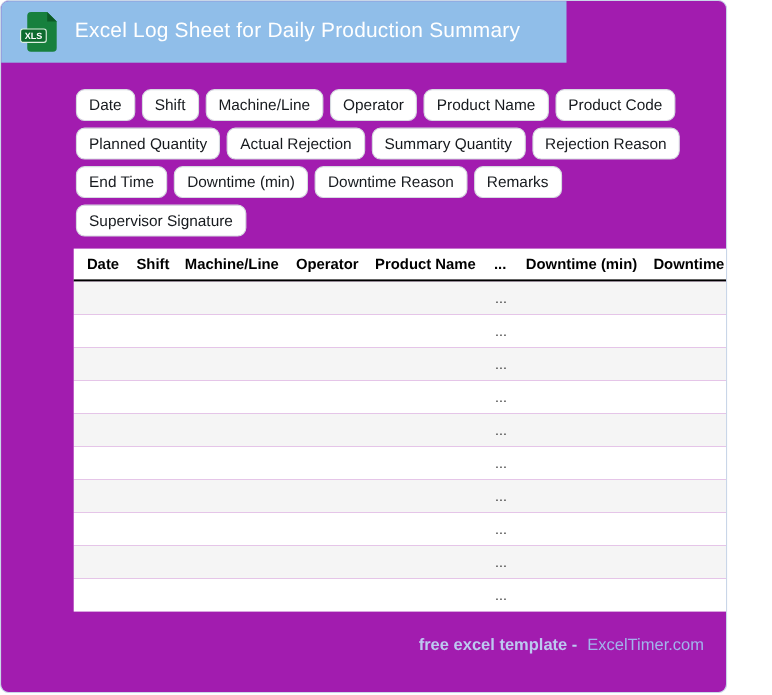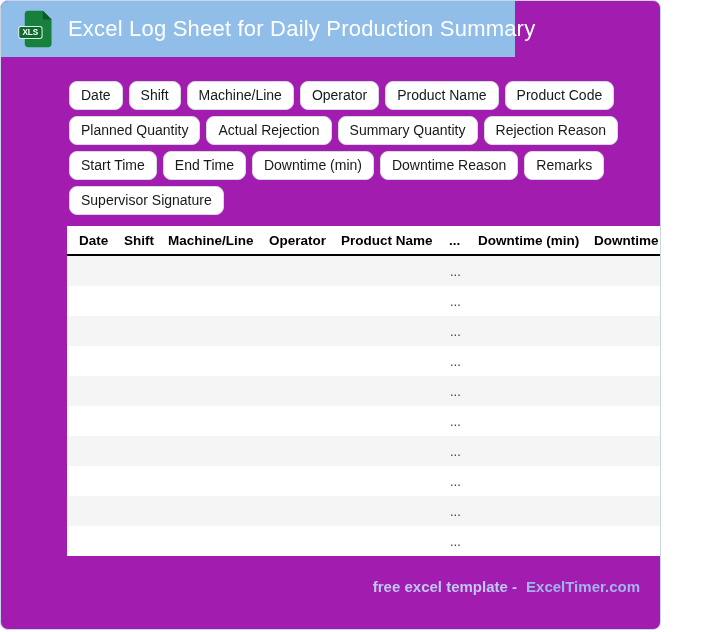--- a/index.html
+++ b/index.html
@@ -21,21 +21,21 @@
     position: absolute;
     top: 0; left: 0;
     width: 514px; height: 56px;
     display: flex;
     align-items: center;
     gap: 13px;
     padding-left: 16px;
   }
   .banner-title {
     color: #ffffff;
-    font-size: 22px;
+    font-size: 19px;
     letter-spacing: 0.2px;
     white-space: nowrap;
   }
   .xls-icon { flex: 0 0 auto; display: block; }
 
   
   .chips {
     position: absolute;
     top: 80px; left: 68px;
     width: 560px;
@@ -95,21 +95,21 @@
   .footer {
     position: absolute;
     top: 577px;
     right: 20px;
     font-size: 15px;
     white-space: nowrap;
   }
   .footer-label { color: #bdc9f0; font-weight: bold; }
   .footer-brand {
     color: #a2b4ec;
-    font-weight: bold;
+    font-weight: normal;
     margin-left: 9px;
     text-decoration: none;
   }
 </style>
 </head>
 <body>
 
 <div class="frame">
 
   <div class="banner" style="background: rgb(144, 190, 233);">
@@ -126,21 +126,20 @@
       <span class="chip">Date</span>
       <span class="chip">Shift</span>
       <span class="chip">Machine/Line</span>
       <span class="chip">Operator</span>
       <span class="chip">Product Name</span>
       <span class="chip">Product Code</span>
       <span class="chip">Planned Quantity</span>
       <span class="chip">Actual Rejection</span>
       <span class="chip">Summary Quantity</span>
       <span class="chip">Rejection Reason</span>
-      <span class="chip">Start Time</span>
       <span class="chip">End Time</span>
       <span class="chip">Downtime (min)</span>
       <span class="chip">Downtime Reason</span>
       <span class="chip">Remarks</span>
       <span class="chip">Supervisor Signature</span>
     </div>
 
   <div class="table">
     <div class="thead">
         <span class="th" style="left: 12px;">Date</span>

